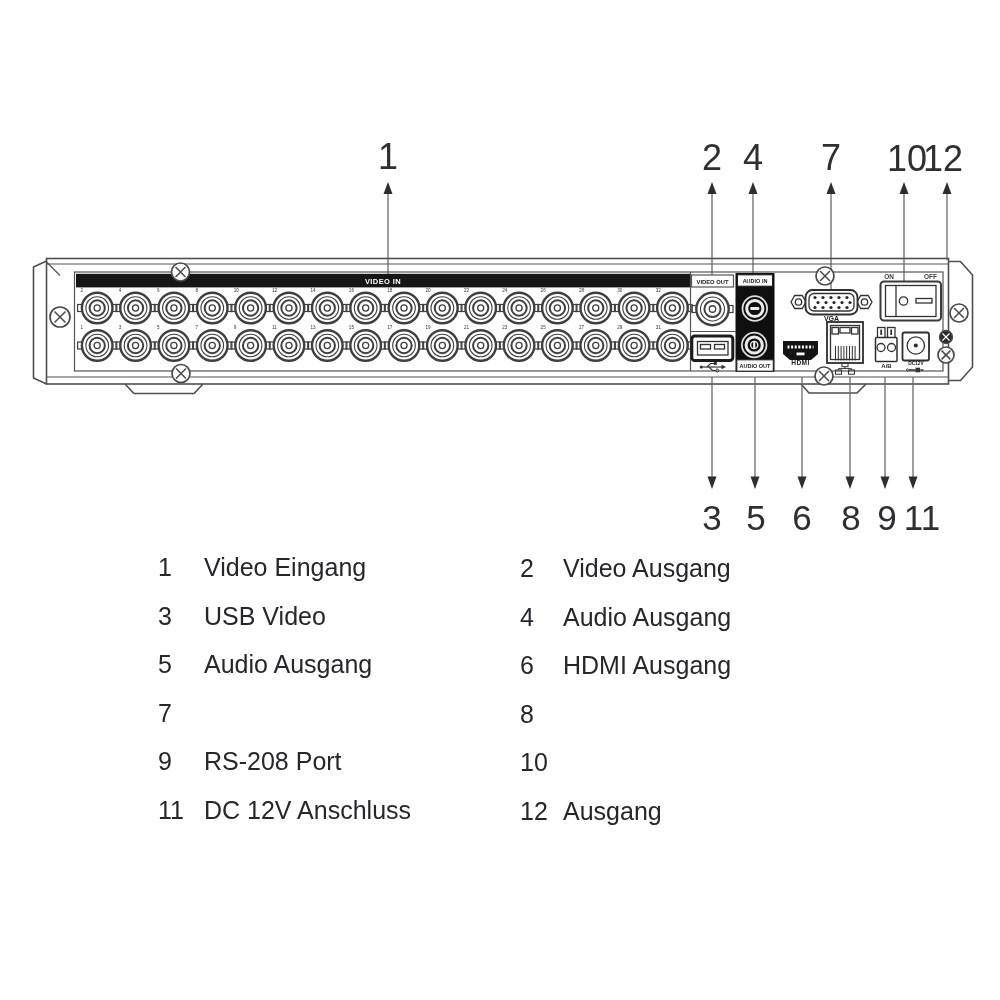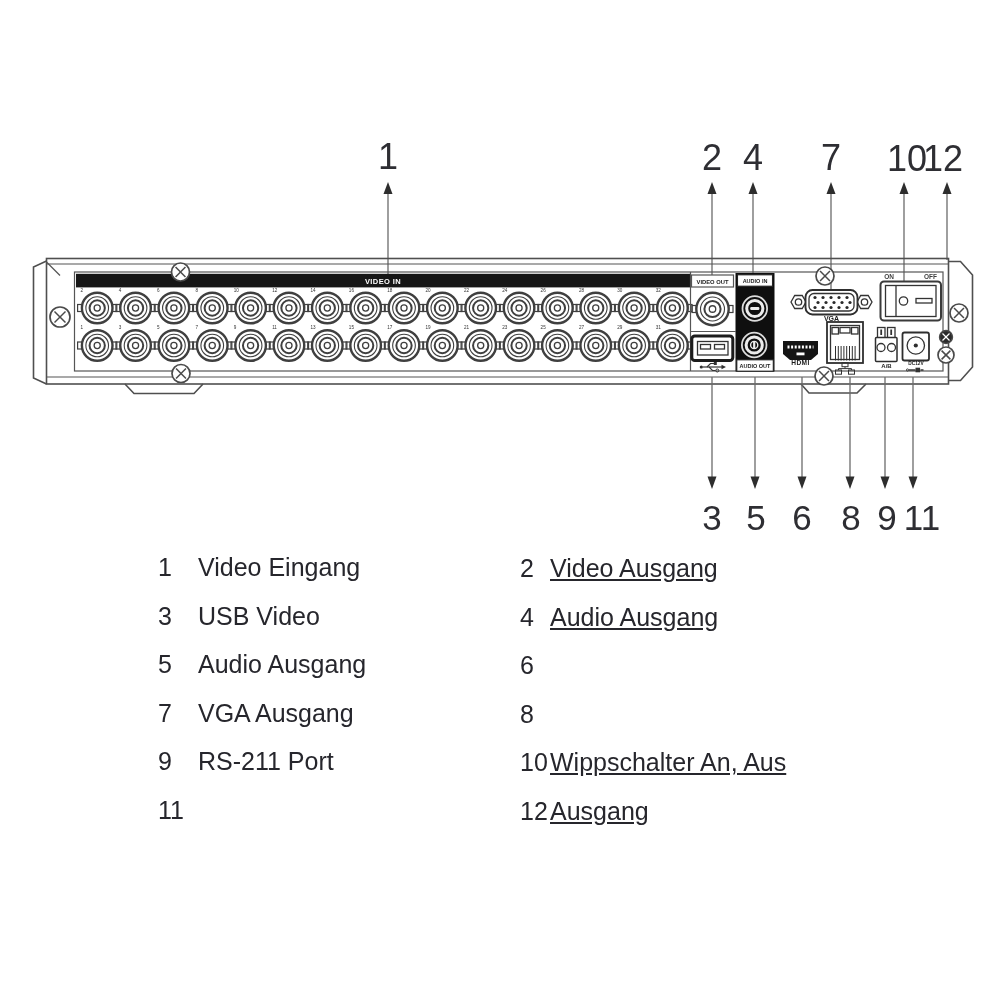--- a/index.html
+++ b/index.html
@@ -5,23 +5,23 @@
   html,body{margin:0;padding:0;background:#fff;}
   .page{position:relative;width:1000px;height:1000px;background:#fff;overflow:hidden;
         font-family:"Liberation Sans",sans-serif;}
   
   .co{position:absolute;transform:translateX(-50%);color:#2e2e33;font-size:36px;line-height:36px;white-space:nowrap;}
   .co.b{font-size:35px;line-height:35px;}
   
   .legend-col{position:absolute;color:#26262c;font-size:25px;}
   .legend-row{display:flex;height:31px;line-height:31px;margin-bottom:17.5px;}
   .legend-col.left .num{width:40px;}
-  .legend-col.left .lab{}
+  .legend-col.left .lab{margin-left:6px;}
   .legend-col.right .num{width:30px;}
-  .legend-col.right .lab{margin-left:0;text-decoration:underline;}
+  .legend-col.right .lab{margin-left:13px;}
   
   svg text{font-family:"Liberation Sans",sans-serif;}
   .o{fill:none;stroke:#4f4f4f;stroke-width:1.6;}
   .t{fill:none;stroke:#555;stroke-width:1.2;}
   .ln{fill:none;stroke:#6b6b6b;stroke-width:1.3;}
   .ah{fill:#2d2d2d;stroke:none;}
   .lbl{font-weight:bold;fill:#1c1c1c;text-anchor:middle;}
   .lblw{font-weight:bold;fill:#ffffff;text-anchor:middle;}
   .dk{fill:none;stroke:#333;stroke-width:1.3;}
 </style>
@@ -578,47 +578,47 @@
     <div class="legend-row">
         <span class="num">3</span>
         <span class="lab">USB Video</span>
       </div>
     <div class="legend-row">
         <span class="num">5</span>
         <span class="lab">Audio Ausgang</span>
       </div>
     <div class="legend-row">
         <span class="num">7</span>
-        <span class="lab">VGA Ausgang</span>
       </div>
     <div class="legend-row">
         <span class="num">9</span>
-        <span class="lab">RS-211 Port</span>
+        <span class="lab">RS-208 Port</span>
       </div>
     <div class="legend-row">
         <span class="num">11</span>
+        <span class="lab">DC 12V Anschluss</span>
       </div>
   </div>
   <div class="legend-col right" style="left:520px;top:553px;">
     <div class="legend-row">
         <span class="num">2</span>
         <span class="lab">Video Ausgang</span>
       </div>
     <div class="legend-row">
         <span class="num">4</span>
         <span class="lab">Audio Ausgang</span>
       </div>
     <div class="legend-row">
         <span class="num">6</span>
+        <span class="lab">HDMI Ausgang</span>
       </div>
     <div class="legend-row">
         <span class="num">8</span>
       </div>
     <div class="legend-row">
         <span class="num">10</span>
-        <span class="lab">Wippschalter An, Aus</span>
       </div>
     <div class="legend-row">
         <span class="num">12</span>
         <span class="lab">Ausgang</span>
       </div>
   </div>
 </div>
 
 </body></html>

